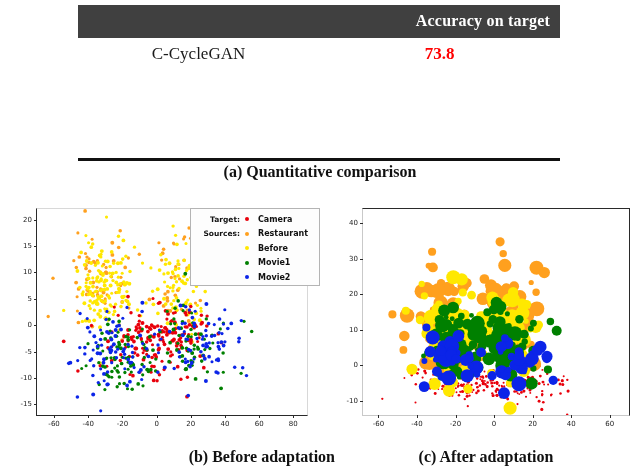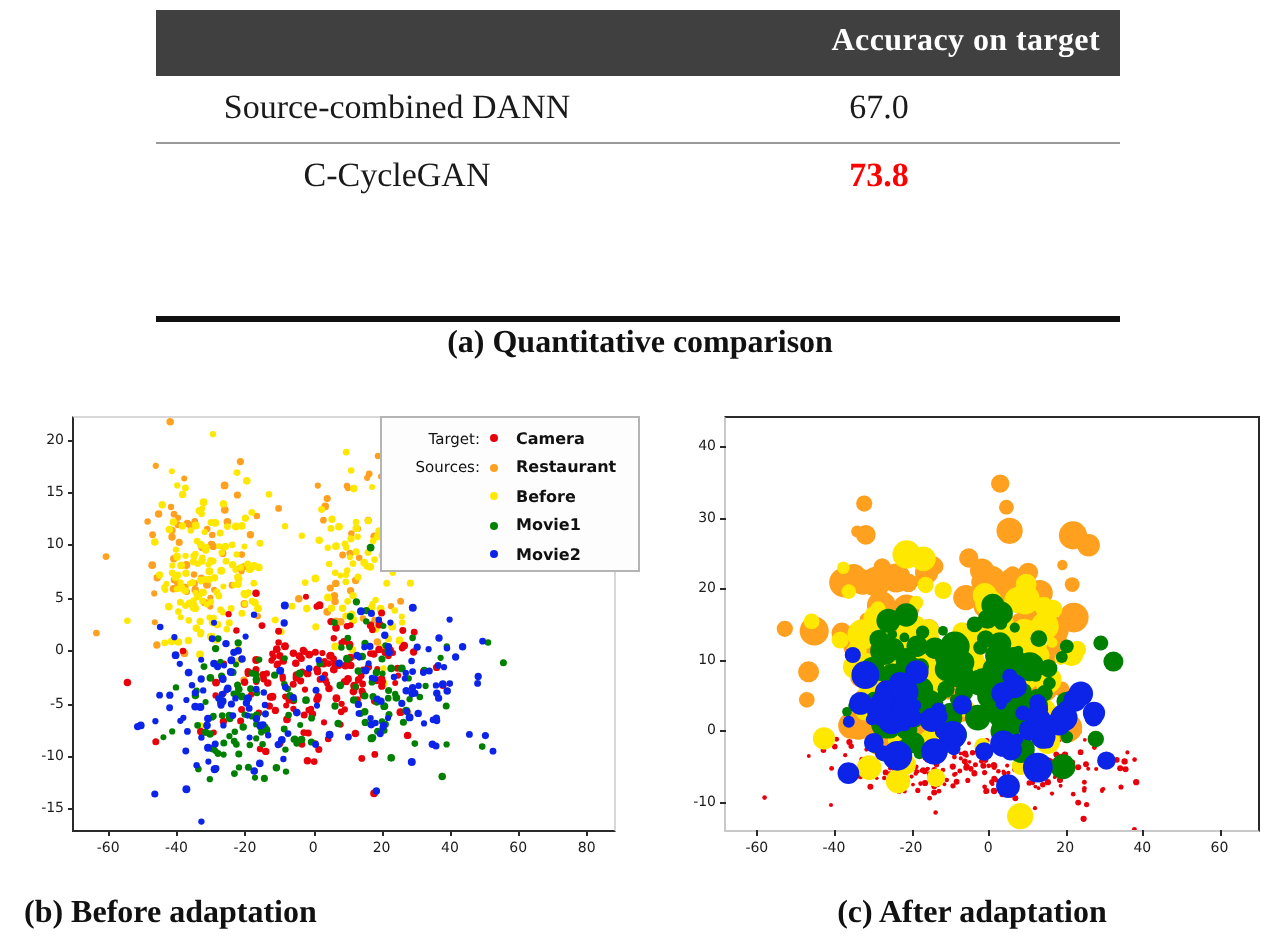--- a/index.html
+++ b/index.html
@@ -124,21 +124,21 @@
     align-items: center;
     height: 14.5px;
     font-family: "DejaVu Sans", sans-serif;
     font-size: 7.5px;
     color: #111;
   }
   .legend-prefix {
     width: 45px;
     text-align: right;
     padding-right: 5px;
-    font-weight: normal;
+    font-weight: bold;
     font-size: 7.5px;
     color: #111;
   }
   .legend-dot {
     width: 4px; height: 4px;
     border-radius: 50%;
     flex: 0 0 auto;
   }
   .legend-label {
     padding-left: 9px;
@@ -149,41 +149,37 @@
 
   .subcaption {
     position: absolute;
     top: 448px;
     font-family: "Liberation Serif", serif;
     font-weight: bold;
     font-size: 16px;
     color: #111;
     white-space: nowrap;
   }
-  #caption-b { left: 12px;  width: 300px; text-align: left; }
+  #caption-b { left: 35px;  width: 300px; text-align: right; }
   #caption-c { left: 336px; width: 300px; text-align: center; }
 </style>
 </head>
 <body>
 
 <div class="rule-top"></div>
 
 <div id="results-table">
   <table>
     <thead>
       <tr class="hdr-row">
         <th class="blank-head"></th>
         <th>Accuracy on target</th>
       </tr>
     </thead>
     <tbody id="table-body">
-        <tr>
-          <td class="method">Source-combined DANN</td>
-          <td class="value">67.0</td>
-        </tr>
         <tr>
           <td class="method">C-CycleGAN</td>
           <td class="value highlight" style="color: rgb(255, 0, 0);">73.8</td>
         </tr>
       </tbody>
   </table>
 </div>
 
 <div class="rule-bottom"></div>
 

